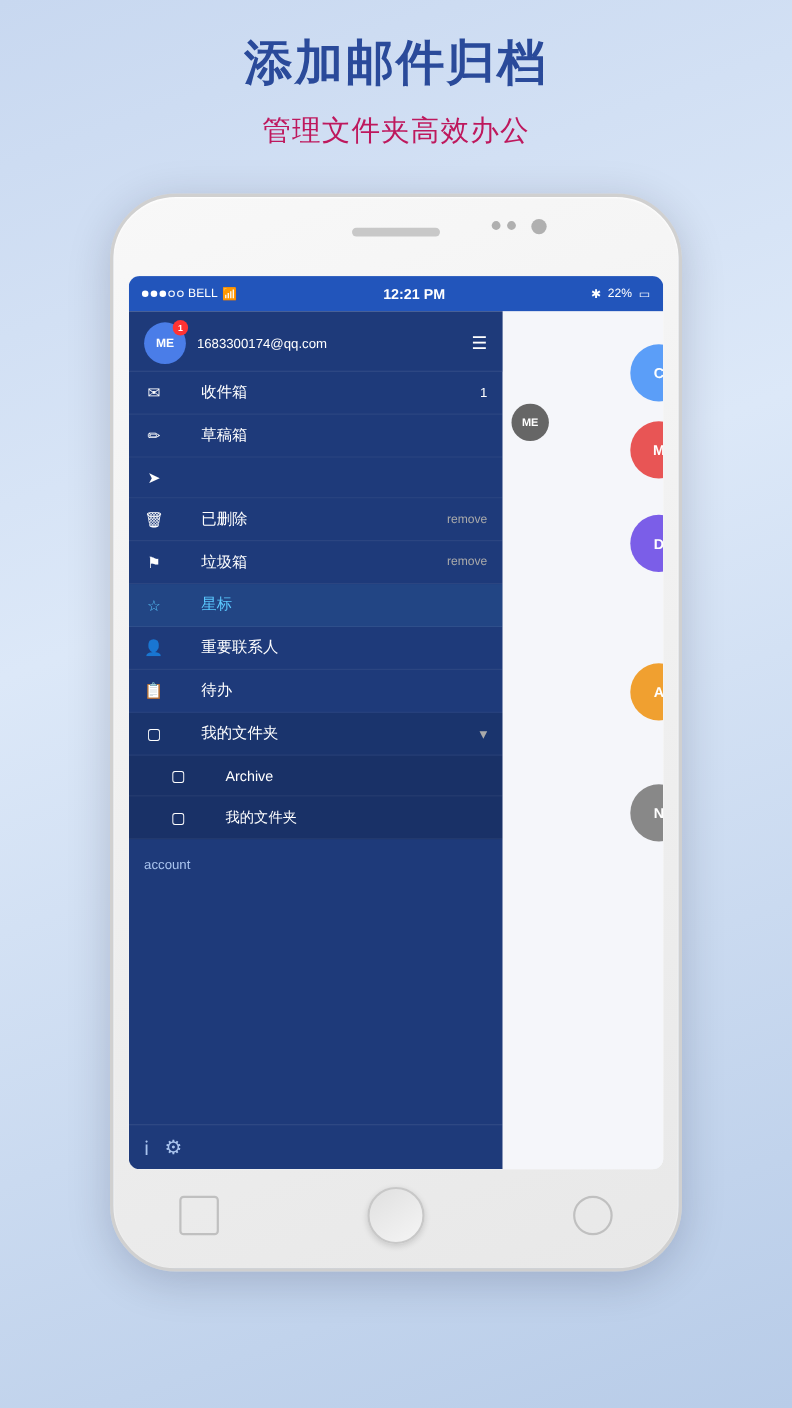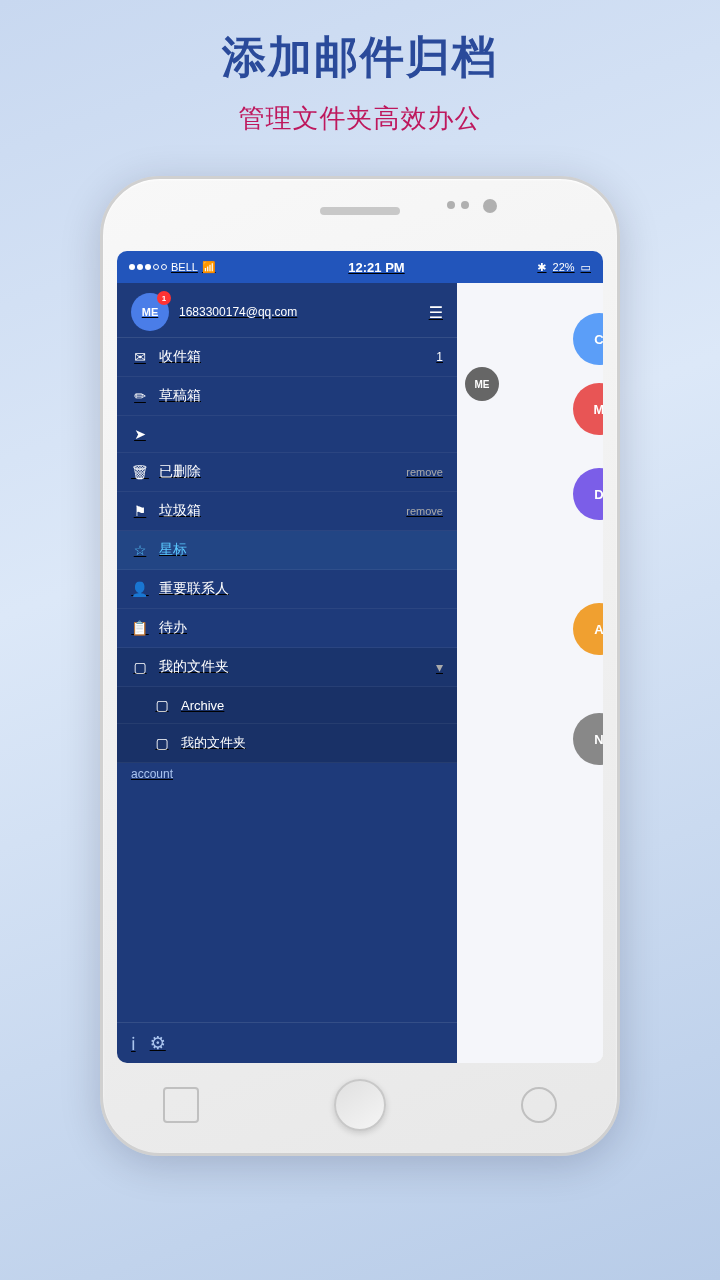--- a/index.html
+++ b/index.html
@@ -49,21 +49,20 @@
 
     .phone-inner {
       position: absolute;
       top: 72px;
       left: 14px;
       right: 14px;
       bottom: 90px;
       background: #fff;
       border-radius: 10px;
       overflow: hidden;
-      text-decoration: underline;
     }
 
     
     .phone-speaker {
       position: absolute;
       top: 28px;
       left: 50%;
       transform: translateX(-50%);
       width: 80px;
       height: 8px;
@@ -252,21 +251,21 @@
       background: rgba(91,200,255,0.08);
     }
 
     .nav-icon {
       font-size: 14px;
       width: 18px;
       text-align: center;
       flex-shrink: 0;
     }
 
-    .nav-label { flex: 1; }
+    .nav-label { flex: 1; margin-left: 24px; }
 
     .nav-badge {
       color: white;
       font-size: 12px;
     }
 
     .nav-remove {
       color: #aaa;
       font-size: 11px;
     }
@@ -298,21 +297,21 @@
     }
 
     .bottom-icon {
       color: #aac4ee;
       font-size: 18px;
     }
 
     .account-label {
       color: #aac4ee;
       font-size: 12px;
-      padding: 4px 14px 8px 14px;
+      padding: 16px 14px 8px 14px;
     }
 
     
     .right-panel {
       flex: 1;
       background: #f5f6fa;
       position: relative;
       overflow: hidden;
     }
 

